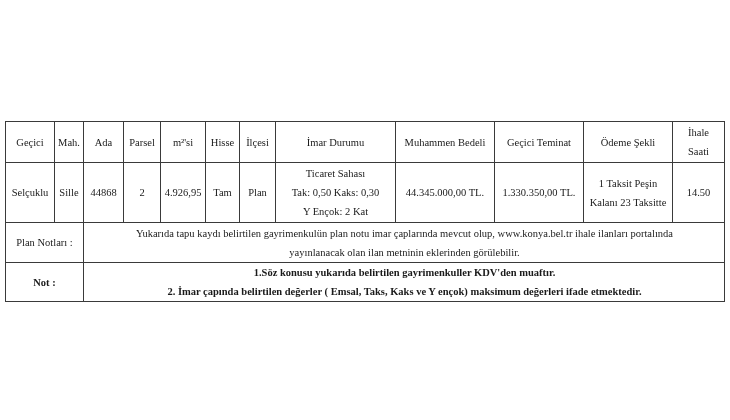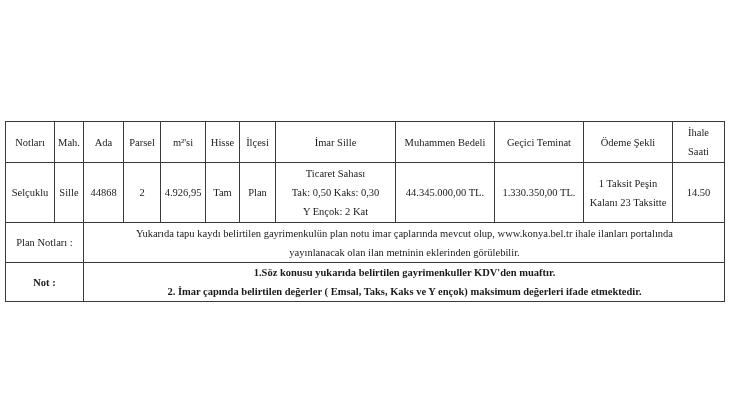--- a/index.html
+++ b/index.html
@@ -29,28 +29,28 @@
       <col style="width:34px">
       <col style="width:36px">
       <col style="width:120px">
     <col style="width:99px">
       <col style="width:89px">
       <col style="width:89px">
       <col style="width:52px">
   </colgroup>
   <tbody>
       <tr class="hdr">
-    <td class="c">Notları</td>
+    <td class="c">Geçici</td>
     <td class="c">Mah.</td>
     <td class="c">Ada</td>
     <td class="c">Parsel</td>
     <td class="c">m²'si</td>
     <td class="c">Hisse</td>
     <td class="c">İlçesi</td>
-    <td class="c">İmar Sille</td>
+    <td class="c">İmar Durumu</td>
     <td class="c">Muhammen Bedeli</td>
     <td class="c">Geçici Teminat</td>
     <td class="c">Ödeme Şekli</td>
     <td class="c">
       <div>İhale</div>
       <div>Saati</div>
     </td>
   </tr>
   <tr class="row">
     <td class="c">Selçuklu</td>

